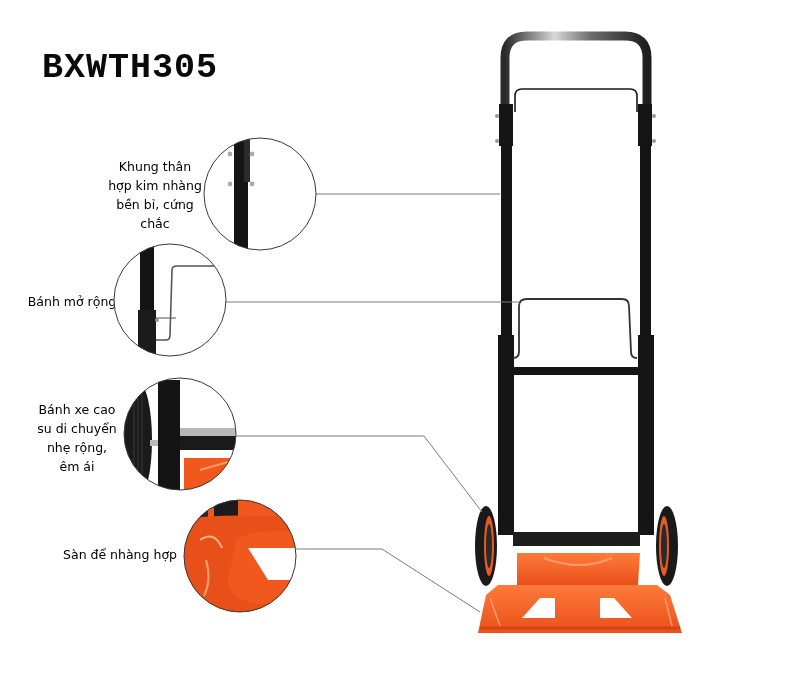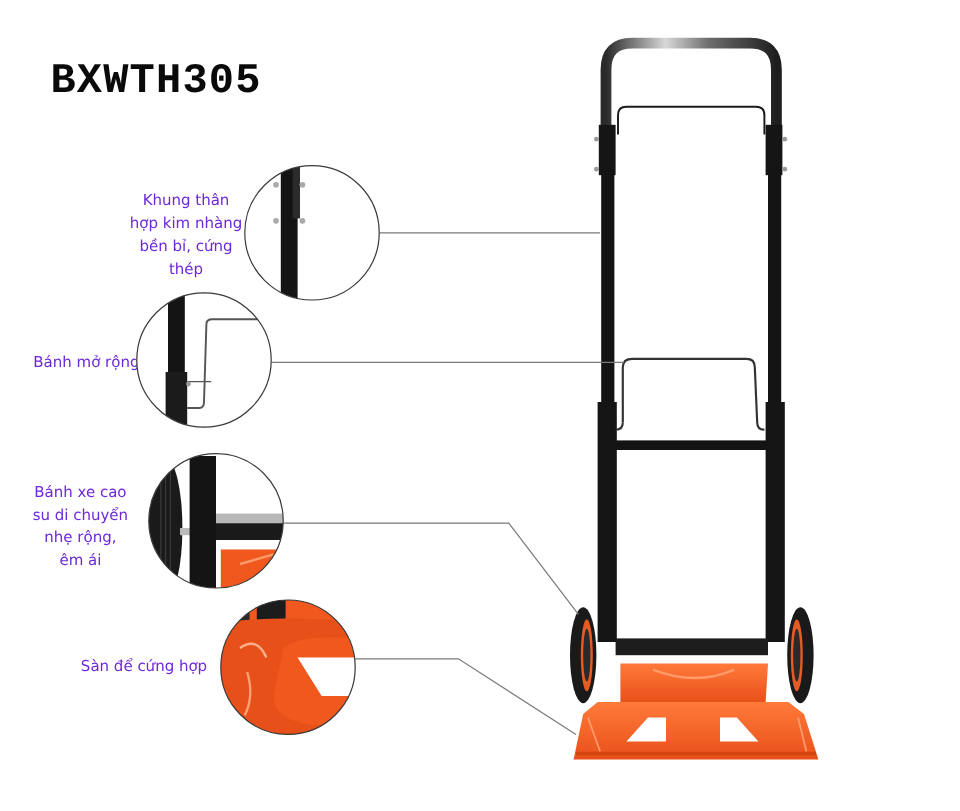--- a/index.html
+++ b/index.html
@@ -1,48 +1,48 @@
 <!DOCTYPE html>
 <html><head>
   <meta charset="utf-8">
   <style>
     html, body { margin: 0; padding: 0; background: #ffffff; }
     body { width: 800px; height: 676px; position: relative; overflow: hidden;
            font-family: "DejaVu Sans", "Liberation Sans", sans-serif; }
     .title { position: absolute; left: 42px; top: 4px; font-size: 35px; font-weight: bold;
              color: #0a0a0a; letter-spacing: 1px; font-family: Liberation Mono, monospace; margin-top: 44px; }
     .callout-text { position: absolute; text-align: center; font-size: 12.5px; line-height: 19px;
-                    color: #6d28d9; font-family: "DejaVu Sans", sans-serif; }
+                    color: #000000; font-family: "DejaVu Sans", sans-serif; }
     svg.art { position: absolute; left: 0; top: 0; }
   </style>
 </head>
 <body>
 
 <div class="title">BXWTH305</div>
 
 <div class="callout-text" style="left:100px; top:157px; width:110px;">
   <div>Khung thân</div>
   <div>hợp kim nhàng</div>
   <div>bền bỉ, cứng</div>
-  <div>thép</div>
+  <div>chắc</div>
 </div>
 
 <div class="callout-text" style="left:22px; top:292px; width:100px;">
   <div>Bánh mở rộng</div>
 </div>
 
-<div class="callout-text" style="left:22px; top:400px; width:90px;">
+<div class="callout-text" style="left:32px; top:400px; width:90px;">
   <div>Bánh xe cao</div>
   <div>su di chuyển</div>
   <div>nhẹ rộng,</div>
   <div>êm ái</div>
 </div>
 
 <div class="callout-text" style="left:60px; top:545px; width:120px;">
-  <div>Sàn để cứng hợp</div>
+  <div>Sàn để nhàng hợp</div>
 </div>
 
 <svg class="art" width="800" height="676" viewBox="0 0 800 676">
   <defs>
     <linearGradient id="chrome" x1="0" x2="1" y1="0" y2="0">
       <stop offset="0" stop-color="#2a2a2a"></stop>
       <stop offset="0.35" stop-color="#d8d8d8"></stop>
       <stop offset="0.6" stop-color="#6e6e6e"></stop>
       <stop offset="1" stop-color="#1e1e1e"></stop>
     </linearGradient>

